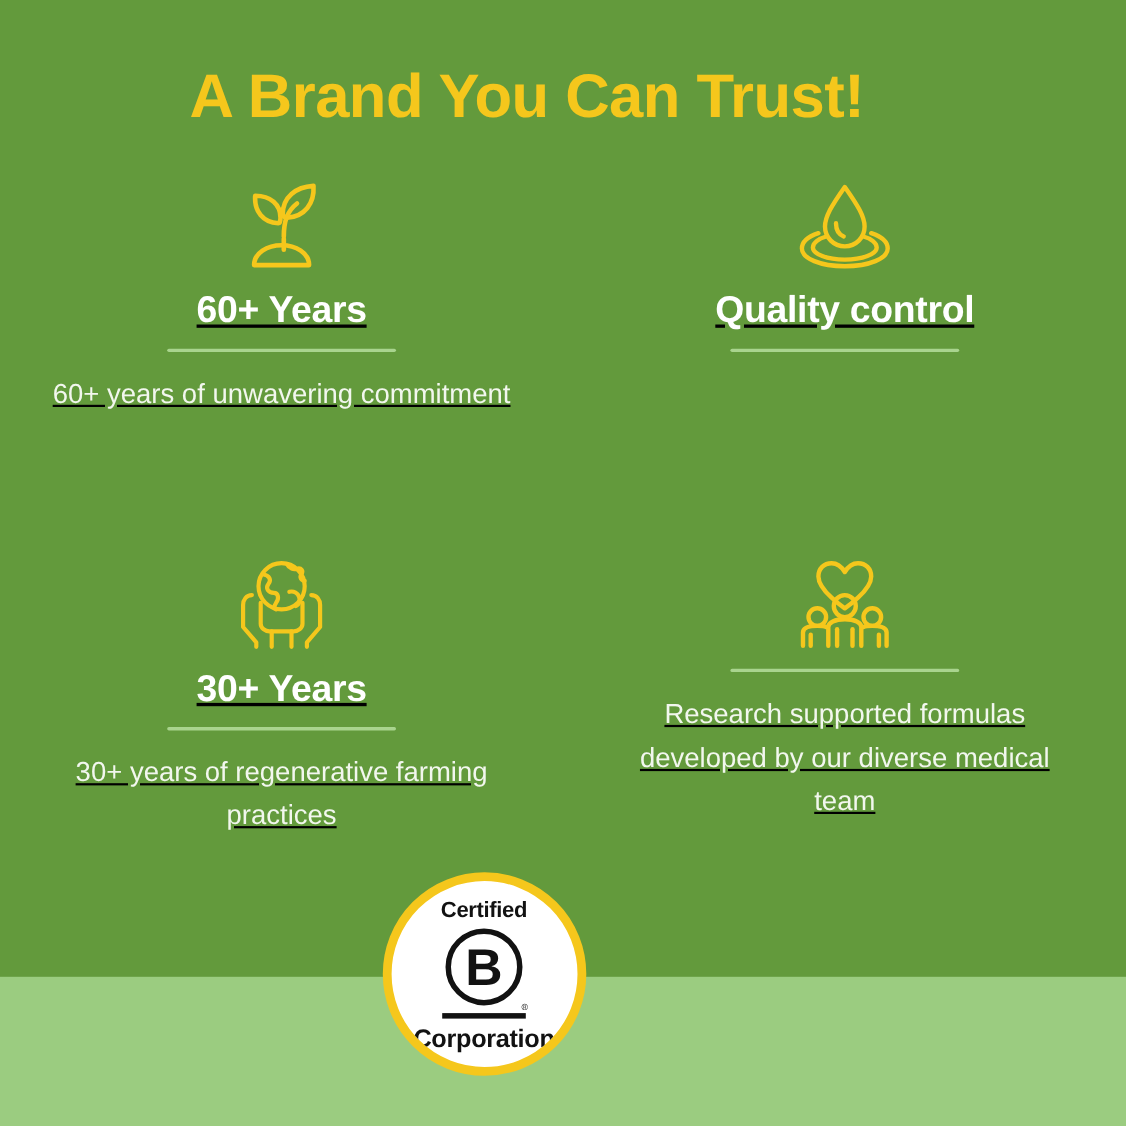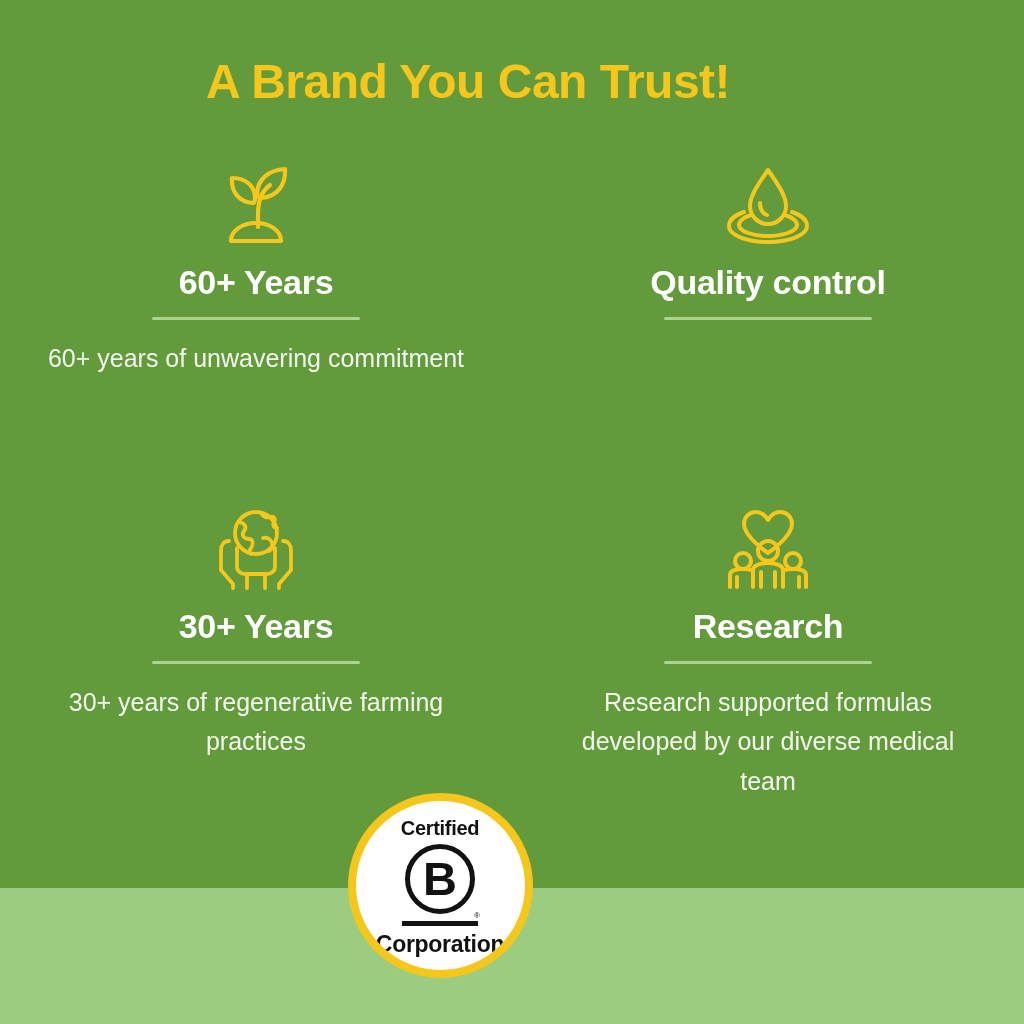--- a/index.html
+++ b/index.html
@@ -24,40 +24,41 @@
     position: absolute;
     left: 0;
     right: 0;
     top: 888px;
     height: 136px;
     background: #9bcc80;
   }
   #headline {
     position: absolute;
     top: 56px;
-    left: 0;
+    left: 11px;
     width: 936px;
     text-align: center;
-    font-size: 48px;
+    font-size: 56px;
     font-weight: bold;
     letter-spacing: -0.5px;
     color: #f5c71c;
     line-height: 1.1;
   }
 
   
   #feature-grid {
     position: absolute;
     top: 162px;
     left: 0;
     width: 1024px;
   }
   .feature-row {
     display: flex;
     width: 1024px;
+    text-decoration: underline;
   }
   .feature-cell {
     width: 512px;
     display: flex;
     flex-direction: column;
     align-items: center;
     box-sizing: border-box;
   }
   .feature-icon {
     height: 86px;
@@ -287,21 +288,20 @@
             <path d="M41 78 L41 63"></path>
             <path d="M55 78 L55 63"></path>
             <circle cx="23" cy="52" r="8"></circle>
             <path d="M10 78 L10 66 C10 62 15 60 23 60 C26 60 29 60 31 61"></path>
             <path d="M17 78 L17 68"></path>
             <circle cx="73" cy="52" r="8"></circle>
             <path d="M86 78 L86 66 C86 62 81 60 73 60 C70 60 67 60 65 61"></path>
             <path d="M79 78 L79 68"></path>
           </svg>
         </div>
-        <div class="feature-title">Research</div>
         <div class="feature-rule"></div>
         <div class="feature-desc">Research supported formulas developed by our diverse medical team</div>
       </div>
 
     </div>
   </div>
 
   <div id="badges">
 
     <div class="badge">

